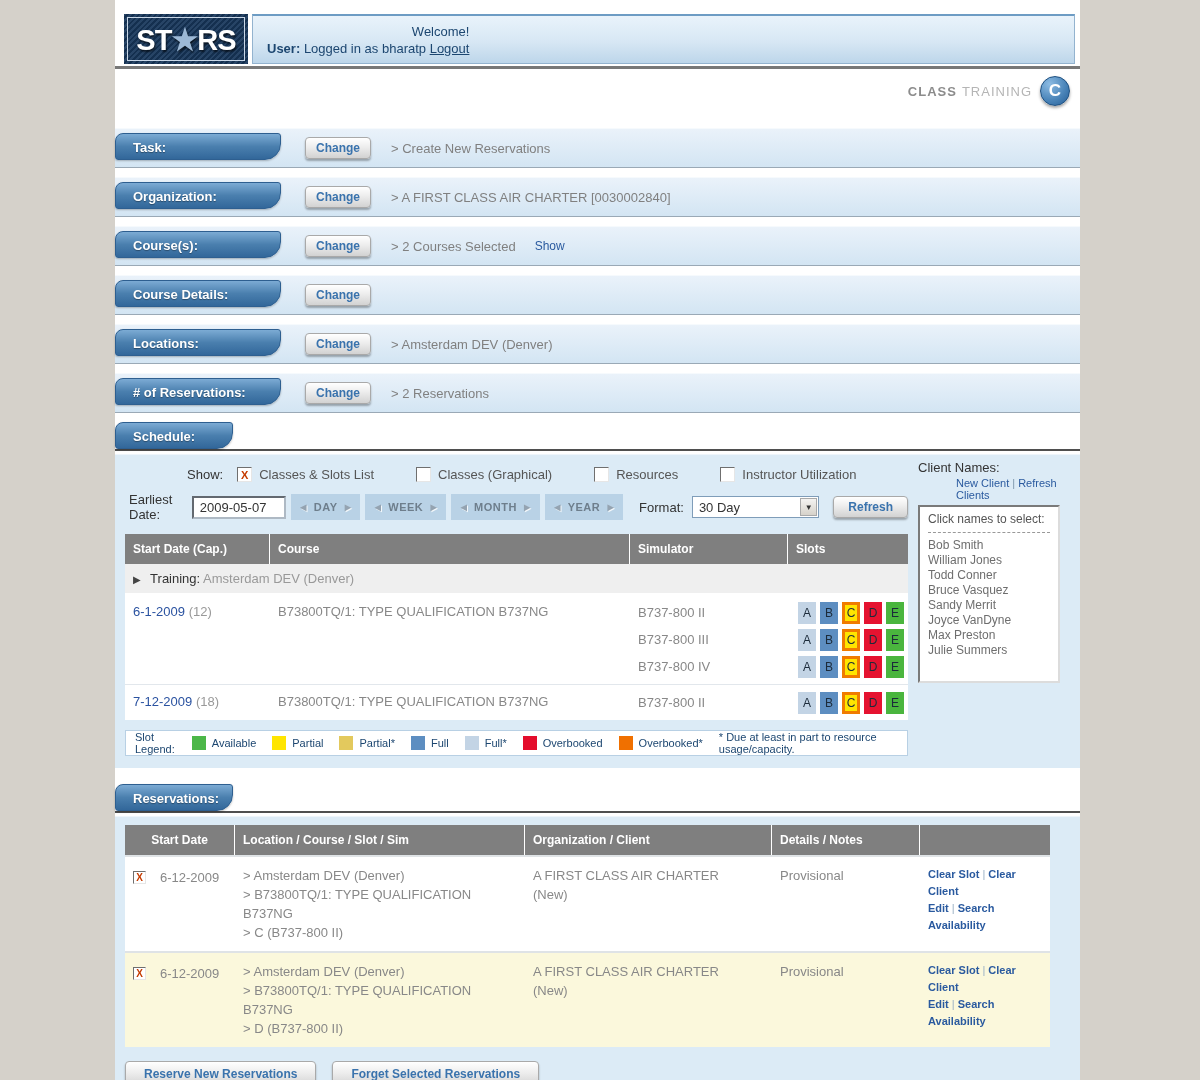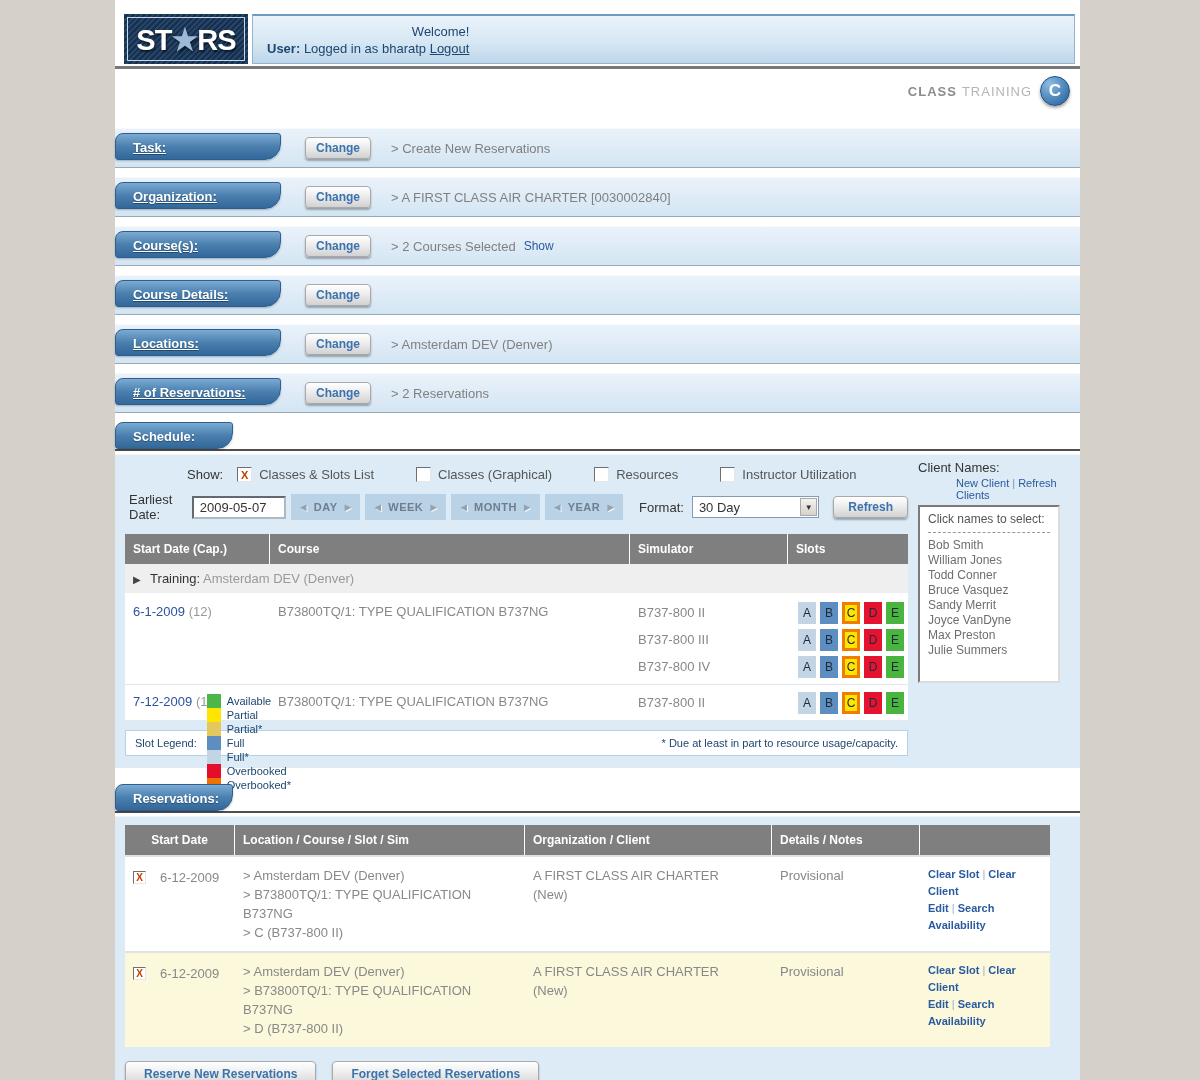--- a/index.html
+++ b/index.html
@@ -31,27 +31,27 @@
                   box-shadow:0 2px 3px rgba(0,0,0,0.35); }
 
   
   #selection-rows { margin-top:15px; }
   .sel-band { position:relative; height:40px; margin-bottom:9px; display:flex; align-items:center;
               background:linear-gradient(180deg,#eaf2fa 0%,#d3e5f3 100%);
               border-top:1px solid #f6fafd; border-bottom:1px solid #9aa9b6; }
   .tab { height:27px; line-height:27px; background:linear-gradient(180deg,#7cabd4 0%,#4a7fae 50%,#32679a 100%);
          border:1px solid #2e5f90; border-radius:8px 3px 16px 3px; color:#ffffff; font-weight:bold; font-size:13px;
          padding:0 30px 0 17px; text-shadow:0 1px 1px rgba(0,0,0,0.35); box-shadow:0 1px 2px rgba(0,0,0,0.25); }
-  .sel-band .tab { position:absolute; left:0; top:4px; width:166px; padding-right:0;text-decoration:underline; }
+  .sel-band .tab { position:absolute; left:0; top:4px; width:166px; padding-right:0; }
   .btn { display:inline-block; background:linear-gradient(180deg,#ffffff 0%,#ededed 45%,#d2d2d2 100%);
          border:1px solid #a9a9a9; border-radius:4px; color:#3a73ad; font-weight:bold; font-size:12px;
          padding:3px 14px; box-shadow:0 2px 2px rgba(0,0,0,0.3); cursor:pointer; font-family:"Liberation Sans",sans-serif; }
   .change-btn { margin-left:190px; width:66px; padding:3px 0; text-align:center; }
   .sel-value { margin-left:20px; color:#808080; font-size:13px; }
-  .mini-link { margin-left:8px; color:#2a5a9f; font-size:12px; text-decoration:none; }
+  .mini-link { margin-left:19px; color:#2a5a9f; font-size:12px; text-decoration:none; }
 
   
   .section-head { position:relative; height:28px; margin-top:3px; }
   .section-head .tab { position:absolute; left:0; top:0; width:118px; }
   .section-rule { border-bottom:2px solid #4f4f4f; margin-top:-1px; }
   .panel { margin-top:3px; background:#dcebf6; border-top:1px solid #eef5fb; padding:8px 10px 12px 10px; }
 
   
   .show-row { display:flex; align-items:center; margin:4px 0 10px 62px; font-size:13px; color:#333; }
   .show-row .lbl { margin-right:14px; }
@@ -317,21 +317,21 @@
                       <span class="slot-badge" style="background:#e51330;">D</span>
                       <span class="slot-badge" style="background:#4ab53e;">E</span>
                     </div>
                   </div>
                 </div>
               </div>
           </div>
 
           <div class="legend">
             <span class="lg-title">Slot Legend:</span>
-            <span id="legend-items" style="display:flex;flex-direction:column;">
+            <span id="legend-items" style="display:flex;">
                 <span class="lg-item">
                   <span class="lg-chip" style="background:#4cb748;"></span>
                   <span>Available</span>
                 </span>
                 <span class="lg-item">
                   <span class="lg-chip" style="background:#ffe500;"></span>
                   <span>Partial</span>
                 </span>
                 <span class="lg-item">
                   <span class="lg-chip" style="background:#e3c95d;"></span>

